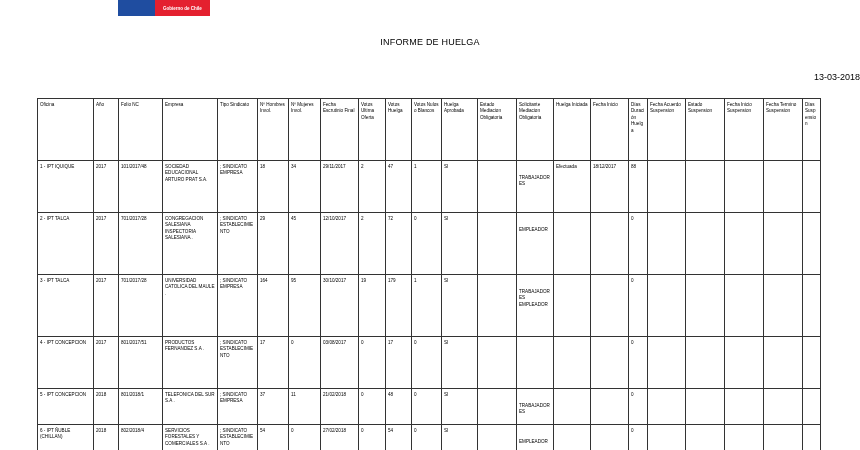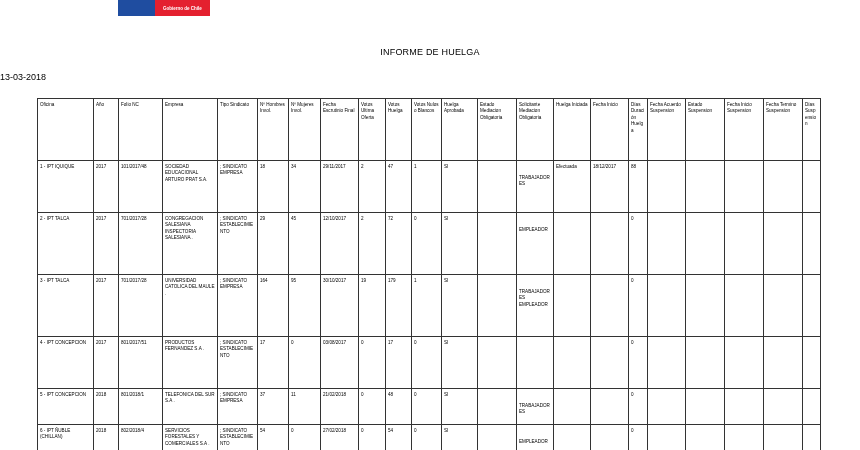--- a/index.html
+++ b/index.html
@@ -1,21 +1,21 @@
 <!DOCTYPE html>
 <html><head>
   <meta charset="utf-8">
   <style>
     html, body { margin: 0; padding: 0; background: #ffffff; }
     body { width: 860px; height: 450px; overflow: hidden; position: relative; font-family: "Liberation Sans", sans-serif; color: #000; }
     .logo { position: absolute; left: 118px; top: 0; width: 92px; height: 16px; display: flex; }
     .logo .blue { width: 37px; height: 16px; background: #1f4da0; }
     .logo .red { width: 55px; height: 16px; background: #e4202f; color: #fff; font-size: 4.5px; display: flex; align-items: center; justify-content: center; font-weight: bold; }
-    .title { position: absolute; left: 0; width: 860px; top: 47px; text-align: center; font-size: 9px; letter-spacing: 0.2px; }
-    .date { position: absolute; left: 0; width: 860px; top: 72px; text-align: left; font-size: 9px; }
+    .title { position: absolute; left: 0; width: 860px; top: 37px; text-align: center; font-size: 9px; letter-spacing: 0.2px; }
+    .date { position: absolute; left: 0; width: 860px; top: 72px; text-align: right; font-size: 9px; }
     table { position: absolute; left: 37px; top: 98px; border-collapse: collapse; table-layout: fixed; }
     td, th { border: 1px solid #333; font-size: 4.6px; line-height: 6.4px; vertical-align: top; text-align: left; padding: 3px 2px 2px 2px; font-weight: normal; overflow: hidden; word-break: break-word; }
     th { height: 56px; }
   </style>
 </head>
 <body>
 
 <div class="logo">
   <div class="blue"></div>
   <div class="red">

